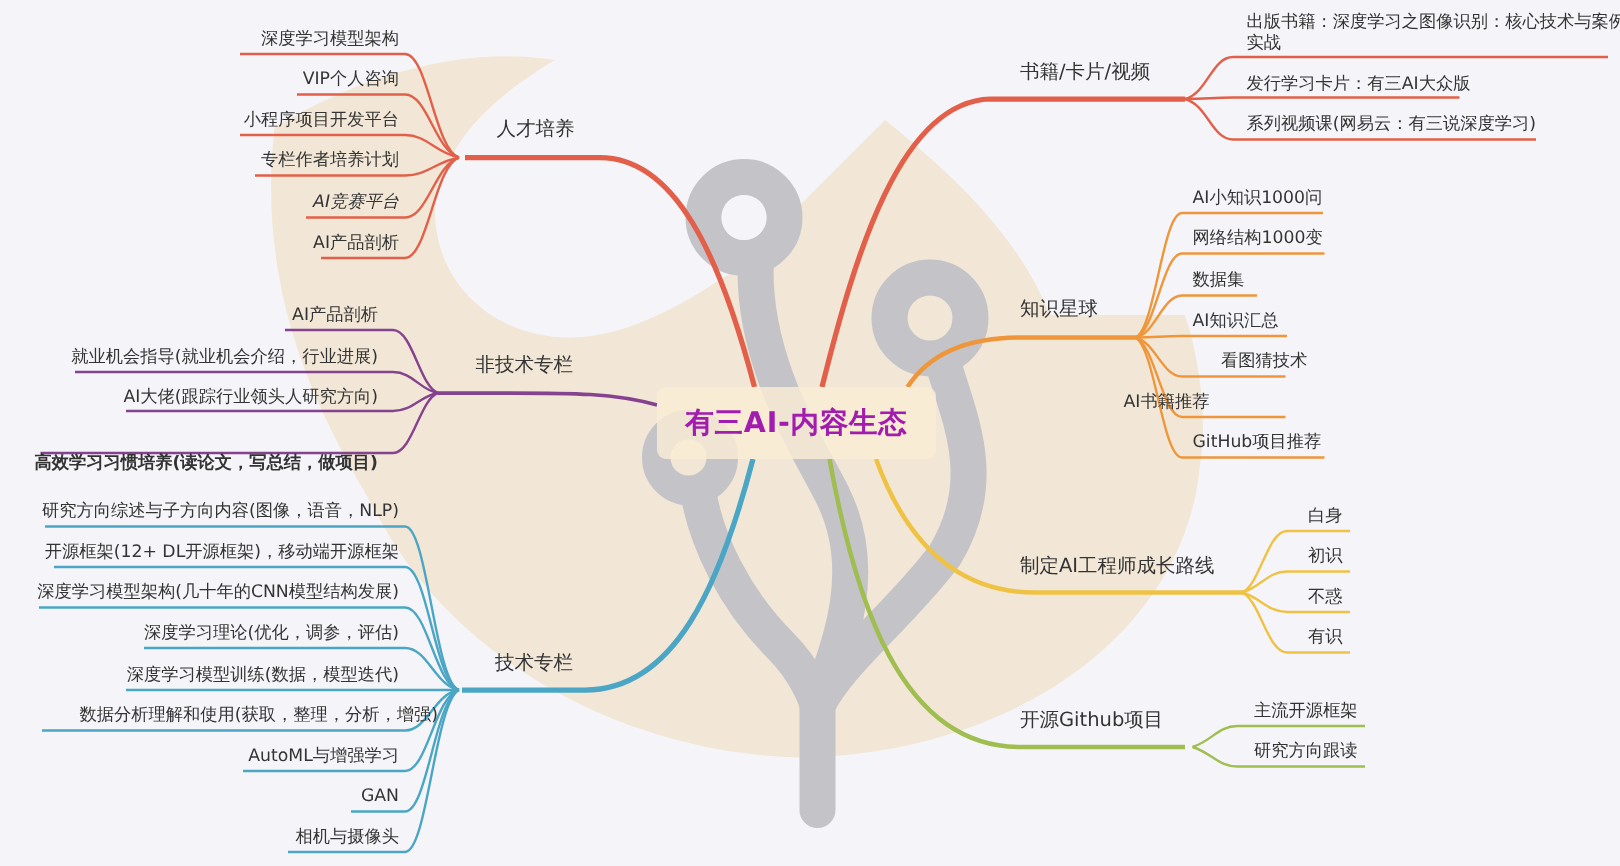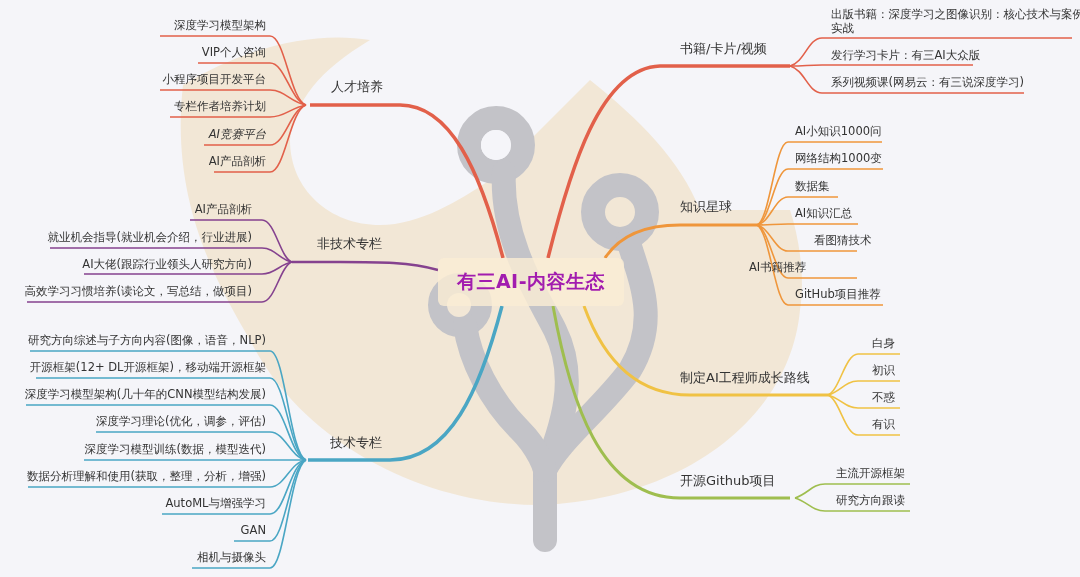--- a/index.html
+++ b/index.html
@@ -126,28 +126,28 @@
 <div class="lbl r" style="right:814px;top:18px;">深度学习模型架构</div>
 <div class="lbl r" style="right:814px;top:45px;">VIP个人咨询</div>
 <div class="lbl r" style="right:814px;top:72px;">小程序项目开发平台</div>
 <div class="lbl r" style="right:814px;top:99px;">专栏作者培养计划</div>
 <div class="lbl r" style="right:814px;top:127px;font-style:italic;">AI竞赛平台</div>
 <div class="lbl r" style="right:814px;top:154px;">AI产品剖析</div>
 
 <div class="lbl r" style="right:828px;top:202px;">AI产品剖析</div>
 <div class="lbl r" style="right:828px;top:230px;">就业机会指导(就业机会介绍，行业进展)</div>
 <div class="lbl r" style="right:828px;top:257px;">AI大佬(跟踪行业领头人研究方向)</div>
-<div class="lbl r" style="right:828px;top:284px;">高效学习习惯培养(读论文，写总结，做项目)</div>
+<div class="lbl r" style="right:828px;top:301px;font-weight:bold;">高效学习习惯培养(读论文，写总结，做项目)</div>
 
 <div class="lbl r" style="right:814px;top:333px;">研究方向综述与子方向内容(图像，语音，NLP)</div>
 <div class="lbl r" style="right:814px;top:360px;">开源框架(12+ DL开源框架)，移动端开源框架</div>
 <div class="lbl r" style="right:814px;top:387px;">深度学习模型架构(几十年的CNN模型结构发展)</div>
 <div class="lbl r" style="right:814px;top:414px;">深度学习理论(优化，调参，评估)</div>
 <div class="lbl r" style="right:814px;top:442px;">深度学习模型训练(数据，模型迭代)</div>
-<div class="lbl r" style="right:814px;top:469px;">数据分析理解和使用(获取，整理，分析，增强)</div>
+<div class="lbl r" style="right:788px;top:469px;">数据分析理解和使用(获取，整理，分析，增强)</div>
 <div class="lbl r" style="right:814px;top:496px;">AutoML与增强学习</div>
 <div class="lbl r" style="right:814px;top:523px;">GAN</div>
 <div class="lbl r" style="right:814px;top:550px;">相机与摄像头</div>
 
 <div class="lbl wrap2" style="left:831px;top:7px;">出版书籍：深度学习之图像识别：核心技术与案例实战</div>
 <div class="lbl" style="left:831px;top:48px;">发行学习卡片：有三AI大众版</div>
 <div class="lbl" style="left:831px;top:75px;">系列视频课(网易云：有三说深度学习)</div>
 
 <div class="lbl" style="left:795px;top:124px;">AI小知识1000问</div>
 <div class="lbl" style="left:795px;top:151px;">网络结构1000变</div>

